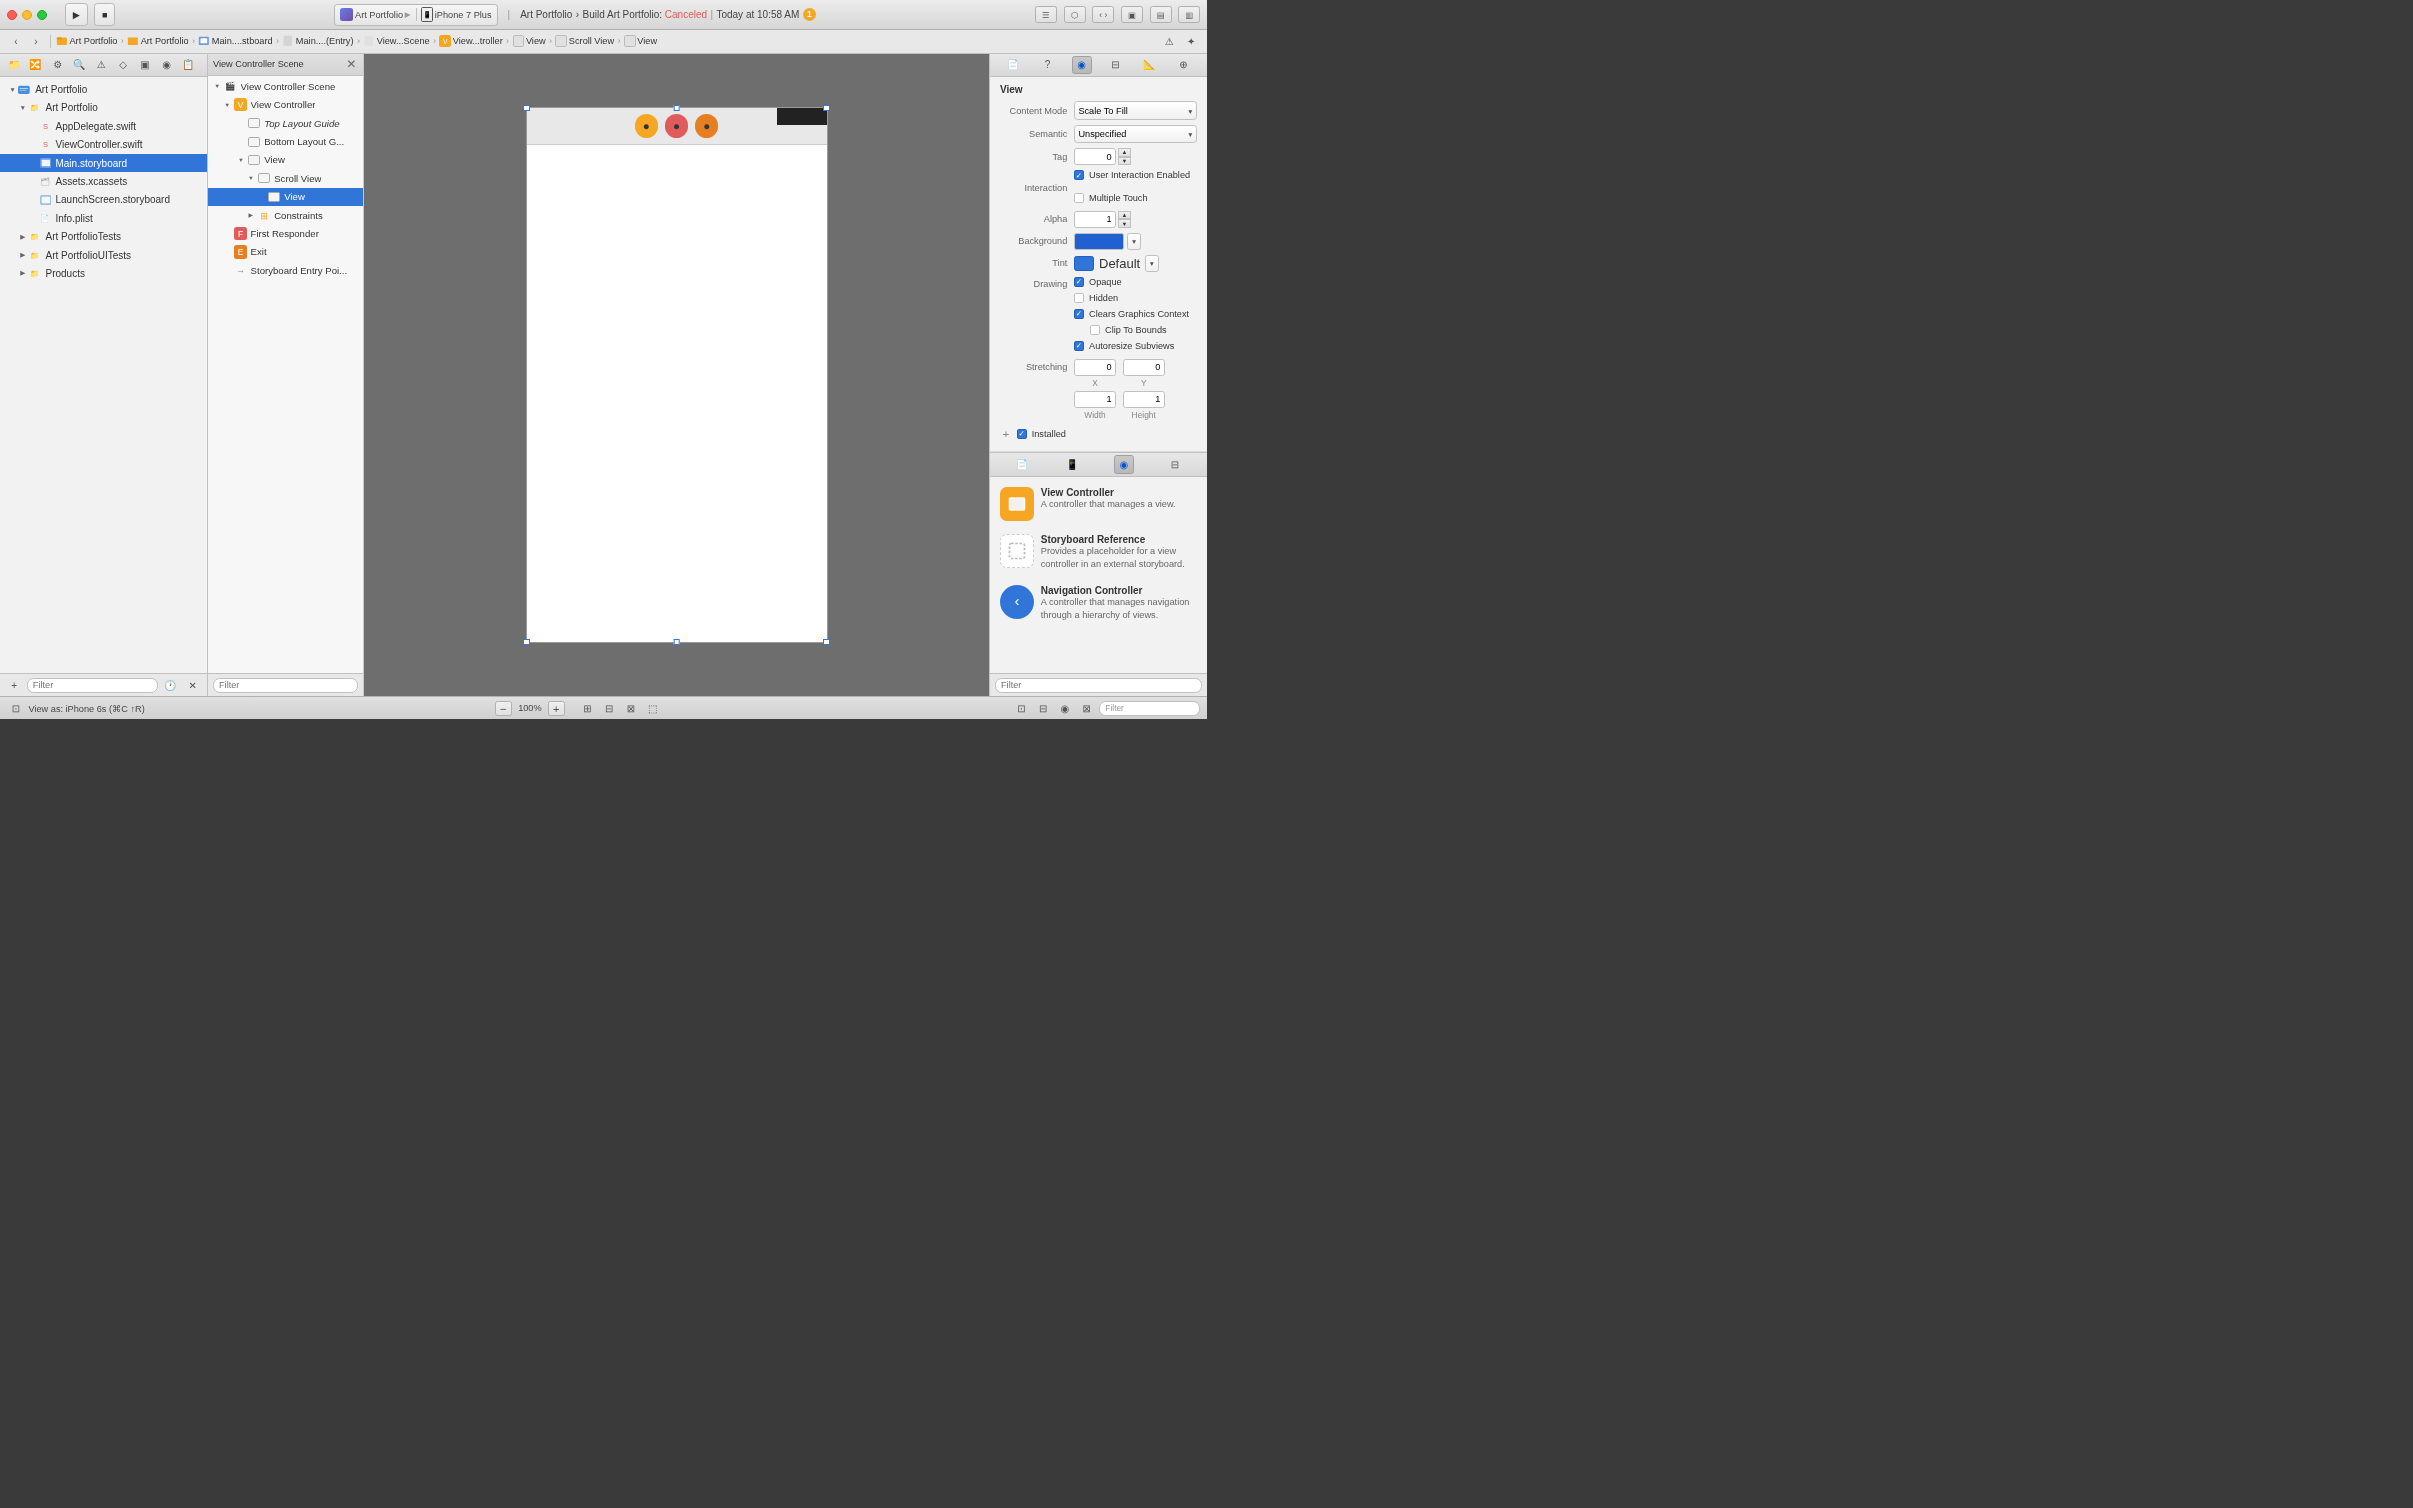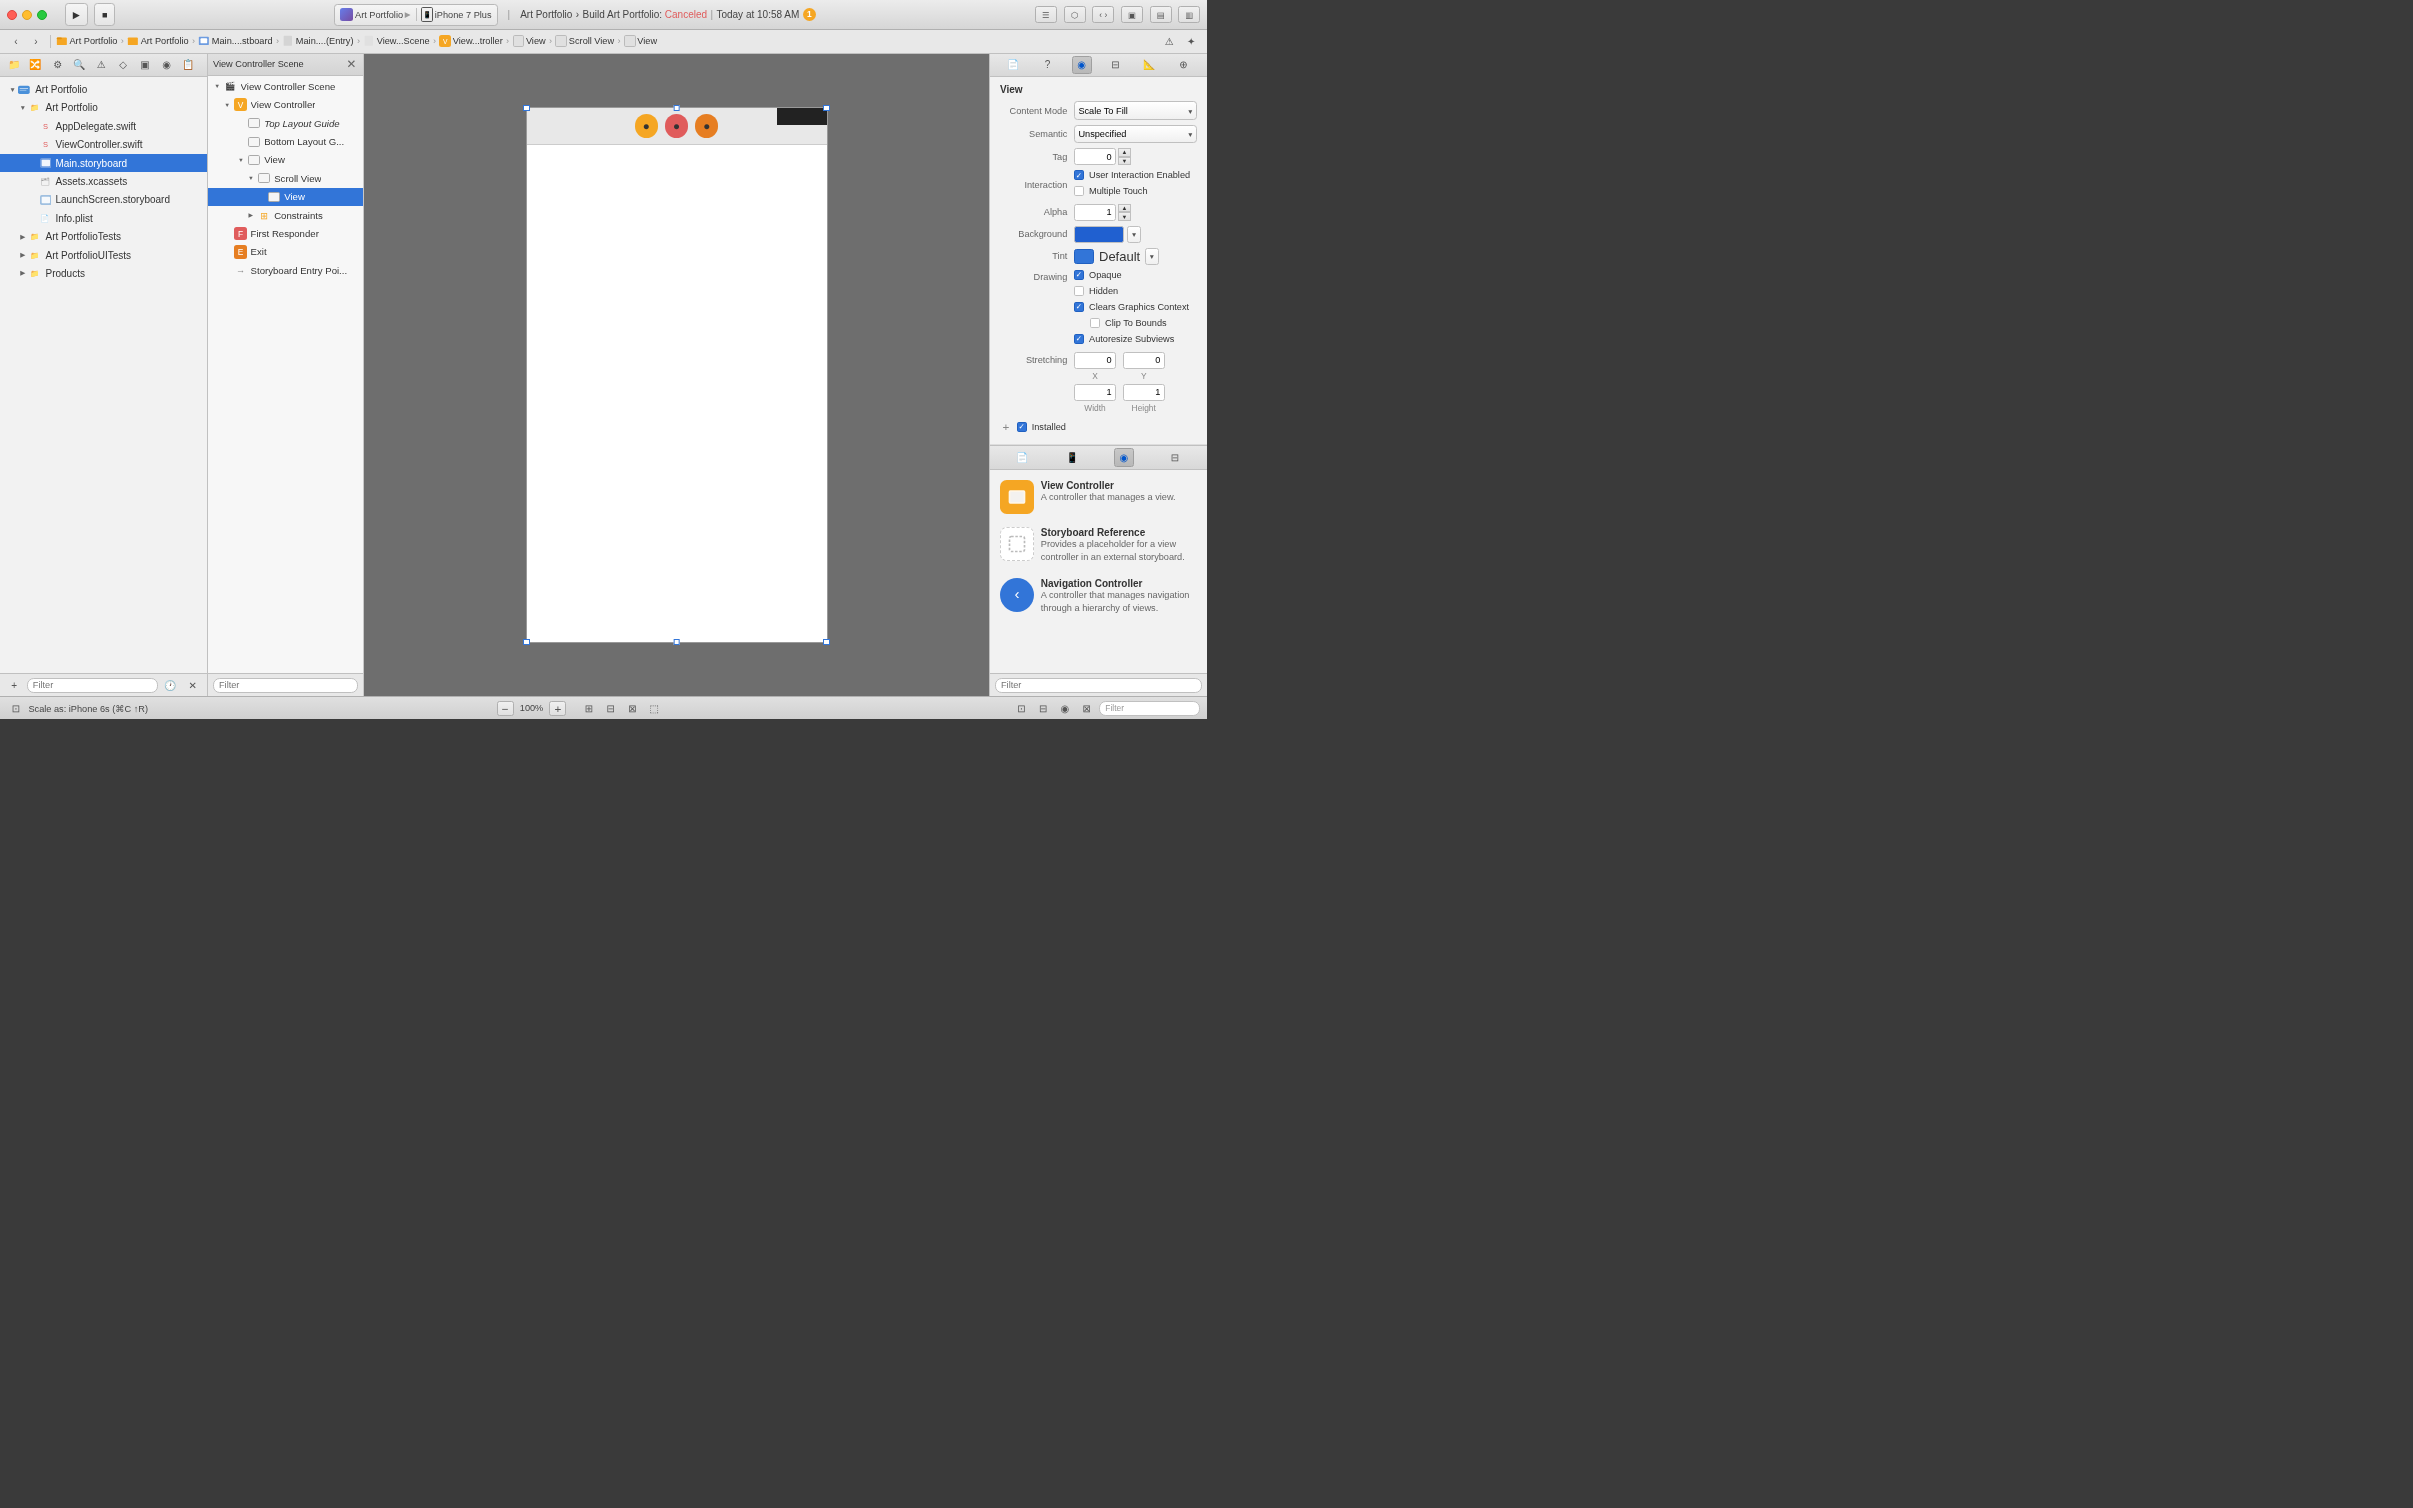--- a/index.html
+++ b/index.html
@@ -654,21 +654,21 @@
           <input class="insp-stepper-input" type="text" value="0" style="">
           <div class="insp-stepper-btns">
             <div class="insp-stepper-btn">▲</div>
             <div class="insp-stepper-btn">▼</div>
           </div>
         </div>
       </div>
 
       <div class="insp-row">
         <span class="insp-label">Interaction</span>
-        <div style="display:flex;flex-direction:column;gap:2px;">
+        <div style="display:flex;flex-direction:column;gap:9px;">
           <div class="insp-checkbox-row" style="margin-left:0;">
             <div class="insp-checkbox checked"></div>
             <span>User Interaction Enabled</span>
           </div>
           <div class="insp-checkbox-row" style="margin-left:0;">
             <div class="insp-checkbox"></div>
             <span>Multiple Touch</span>
           </div>
         </div>
       </div>
@@ -815,21 +815,21 @@
       <div class="obj-lib-filter">
         <input type="text" placeholder="Filter" style="">
       </div>
     </div>
   </div>
 </div>
 
 <div id="bottombar">
   <div class="view-as-label">
     <div class="bottom-icon-btn">⊡</div>
-    <span>Scale as: iPhone 6s (⌘C ↑R)</span>
+    <span>View as: iPhone 6s (⌘C ↑R)</span>
   </div>
   <div class="zoom-controls">
     <div class="zoom-btn">−</div>
     <span class="zoom-pct">100%</span>
     <div class="zoom-btn">+</div>
   </div>
   <div class="bottom-right-btns" style="margin-left:6.7px;">
     <div class="bottom-icon-btn">⊞</div>
     <div class="bottom-icon-btn">⊟</div>
     <div class="bottom-icon-btn">⊠</div>

